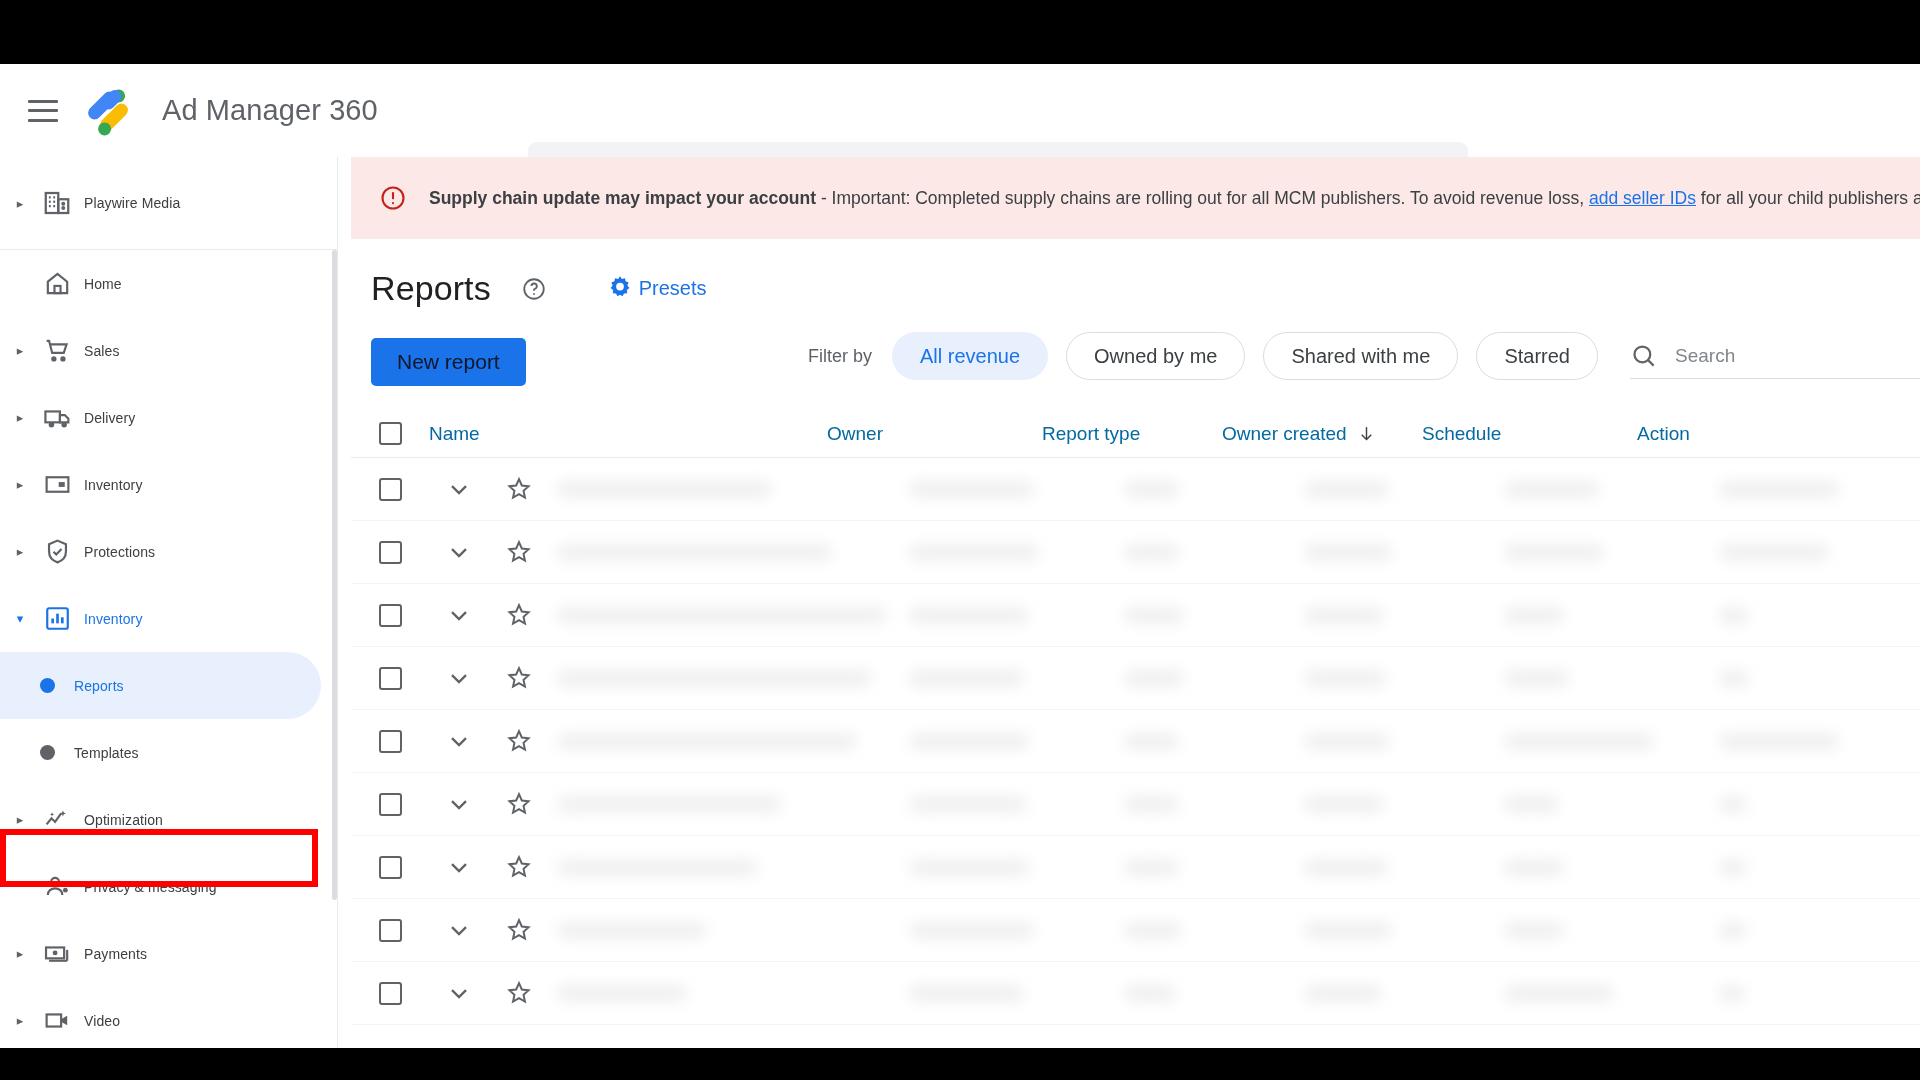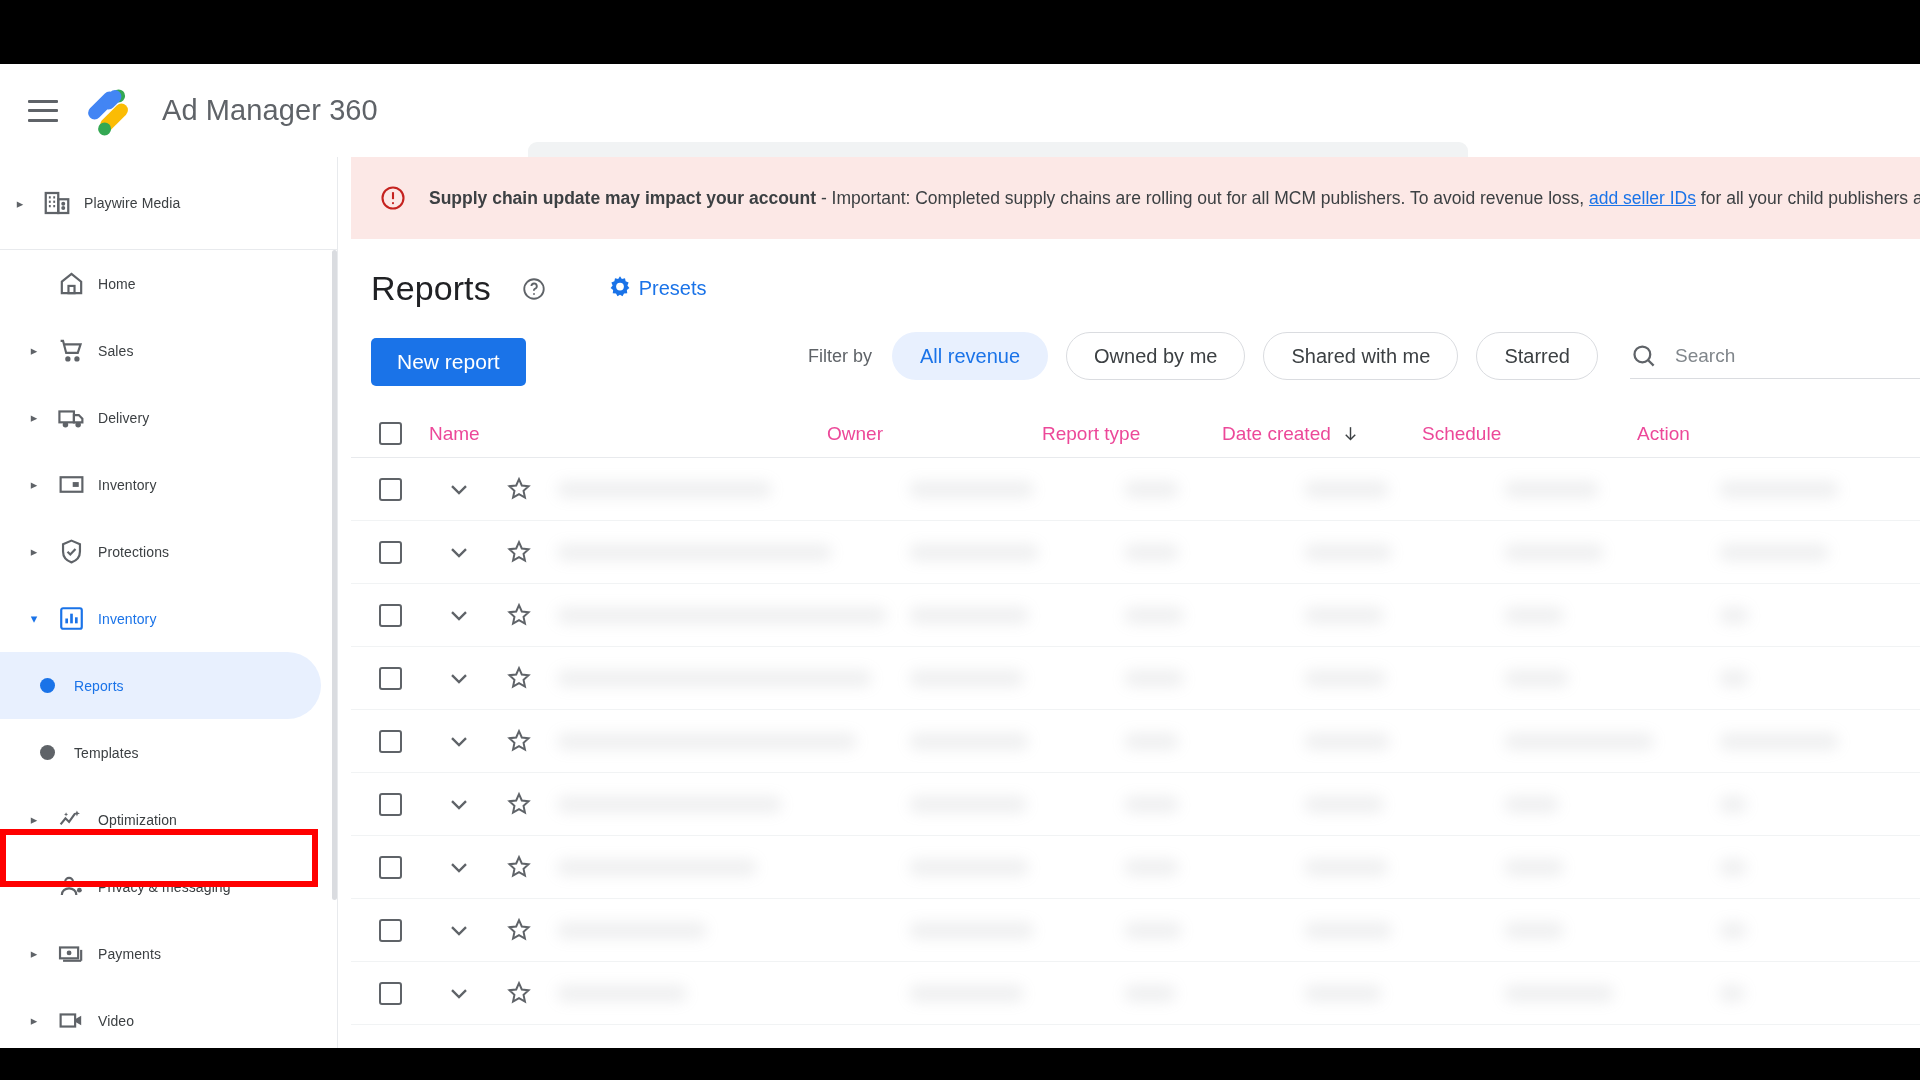--- a/index.html
+++ b/index.html
@@ -65,21 +65,21 @@
     background: #fff; border-right: 1px solid #e8eaed;
     overflow: hidden;
   }
   .sidenav-scroll { position: absolute; right: 0; top: 93px; width: 5px; height: 650px;
     background: #dadce0; border-radius: 3px; }
   .acct-row {
     display: flex; align-items: center; height: 93px;
     border-bottom: 1px solid #e8eaed; padding-left: 10px;
   }
   .nav-item {
-    display: flex; align-items: center; height: 67px; padding-left: 24px;
+    display: flex; align-items: center; height: 67px; padding-left: 10px;
     position: relative; cursor: pointer;
   }
   .nav-arrow {
     width: 20px; flex: 0 0 20px; color: #5f6368; font-size: 13px;
     display: flex; align-items: center; justify-content: center;
   }
   .nav-arrow.blank { visibility: hidden; }
   .nav-icon {
     width: 54px; flex: 0 0 54px; display: flex; align-items: center; justify-content: center;
     color: #5f6368;
@@ -122,21 +122,21 @@
   .presets-btn {
     display: flex; align-items: center; gap: 4px; color: #1a73e8;
     font-size: 20px; cursor: pointer; margin-left: 28px;
   }
 
   .toolbar {
     display: flex; align-items: center; padding: 24px 0 0 32px;
     height: 84px; position: relative;
   }
   .new-report-btn {
-    background: #1a73e8; color: #ffffff; border: none; border-radius: 5px;
+    background: #1a73e8; color: #0f172a; border: none; border-radius: 5px;
     font-size: 21px; padding: 0 26px; height: 48px; cursor: pointer;
     font-family: "Liberation Sans", sans-serif;
   }
   .filters {
     position: absolute; right: 0; top: 24px; display: flex; align-items: center; gap: 18px;
   }
   .filter-label { font-size: 18px; color: #5f6368; margin-right: 2px; }
   .chip {
     height: 48px; padding: 0 27px; border-radius: 26px; border: 1px solid #dadce0;
     display: flex; align-items: center; font-size: 20px; color: #3c4043;
@@ -151,21 +151,21 @@
   .search-wrap input {
     border: none; outline: none; font-size: 19px; color: #3c4043;
     background: transparent; width: 190px; font-family: "Liberation Sans", sans-serif;
   }
   .search-wrap input::placeholder { color: #80868b; }
 
   
   .table { margin-left: 12px; margin-top: 18px; }
   .thead {
     display: flex; align-items: center; height: 48px;
-    border-bottom: 1px solid #e8eaed; font-size: 19px; color: #ec4899;
+    border-bottom: 1px solid #e8eaed; font-size: 19px; color: #0369a1;
   }
   .th-check { width: 78px; display: flex; align-items: center; justify-content: center; }
   .col-name { width: 398px; }
   .col-owner { width: 215px; }
   .col-type { width: 180px; }
   .col-date { width: 200px; display: flex; align-items: center; gap: 10px; }
   .col-sched { width: 215px; }
   .col-action { width: 160px; }
 
   .cbox { width: 23px; height: 23px; border: 2px solid #5f6368; border-radius: 3px; display: block; }
@@ -447,21 +447,21 @@
 
       <div class="table">
         <div class="thead">
           <div class="th-check">
             <span class="cbox"></span>
           </div>
           <div class="col-name">Name</div>
           <div class="col-owner">Owner</div>
           <div class="col-type">Report type</div>
           <div class="col-date">
-            <span>Date created</span>
+            <span>Owner created</span>
             <span>
               <svg width="19" height="19" viewBox="0 0 24 24" fill="none" stroke="#3c4043" stroke-width="1.8">
                 <line x1="12" y1="4" x2="12" y2="19"></line>
                   <polyline points="6,13.5 12,19.5 18,13.5"></polyline>
               </svg>
             </span>
           </div>
           <div class="col-sched">Schedule</div>
           <div class="col-action">Action</div>
         </div>

